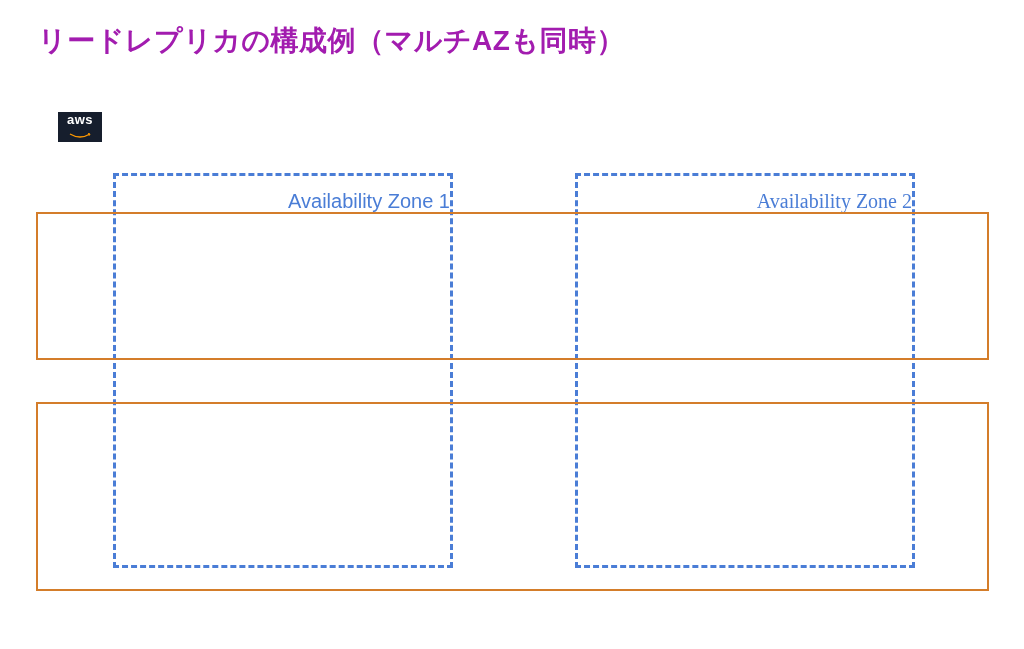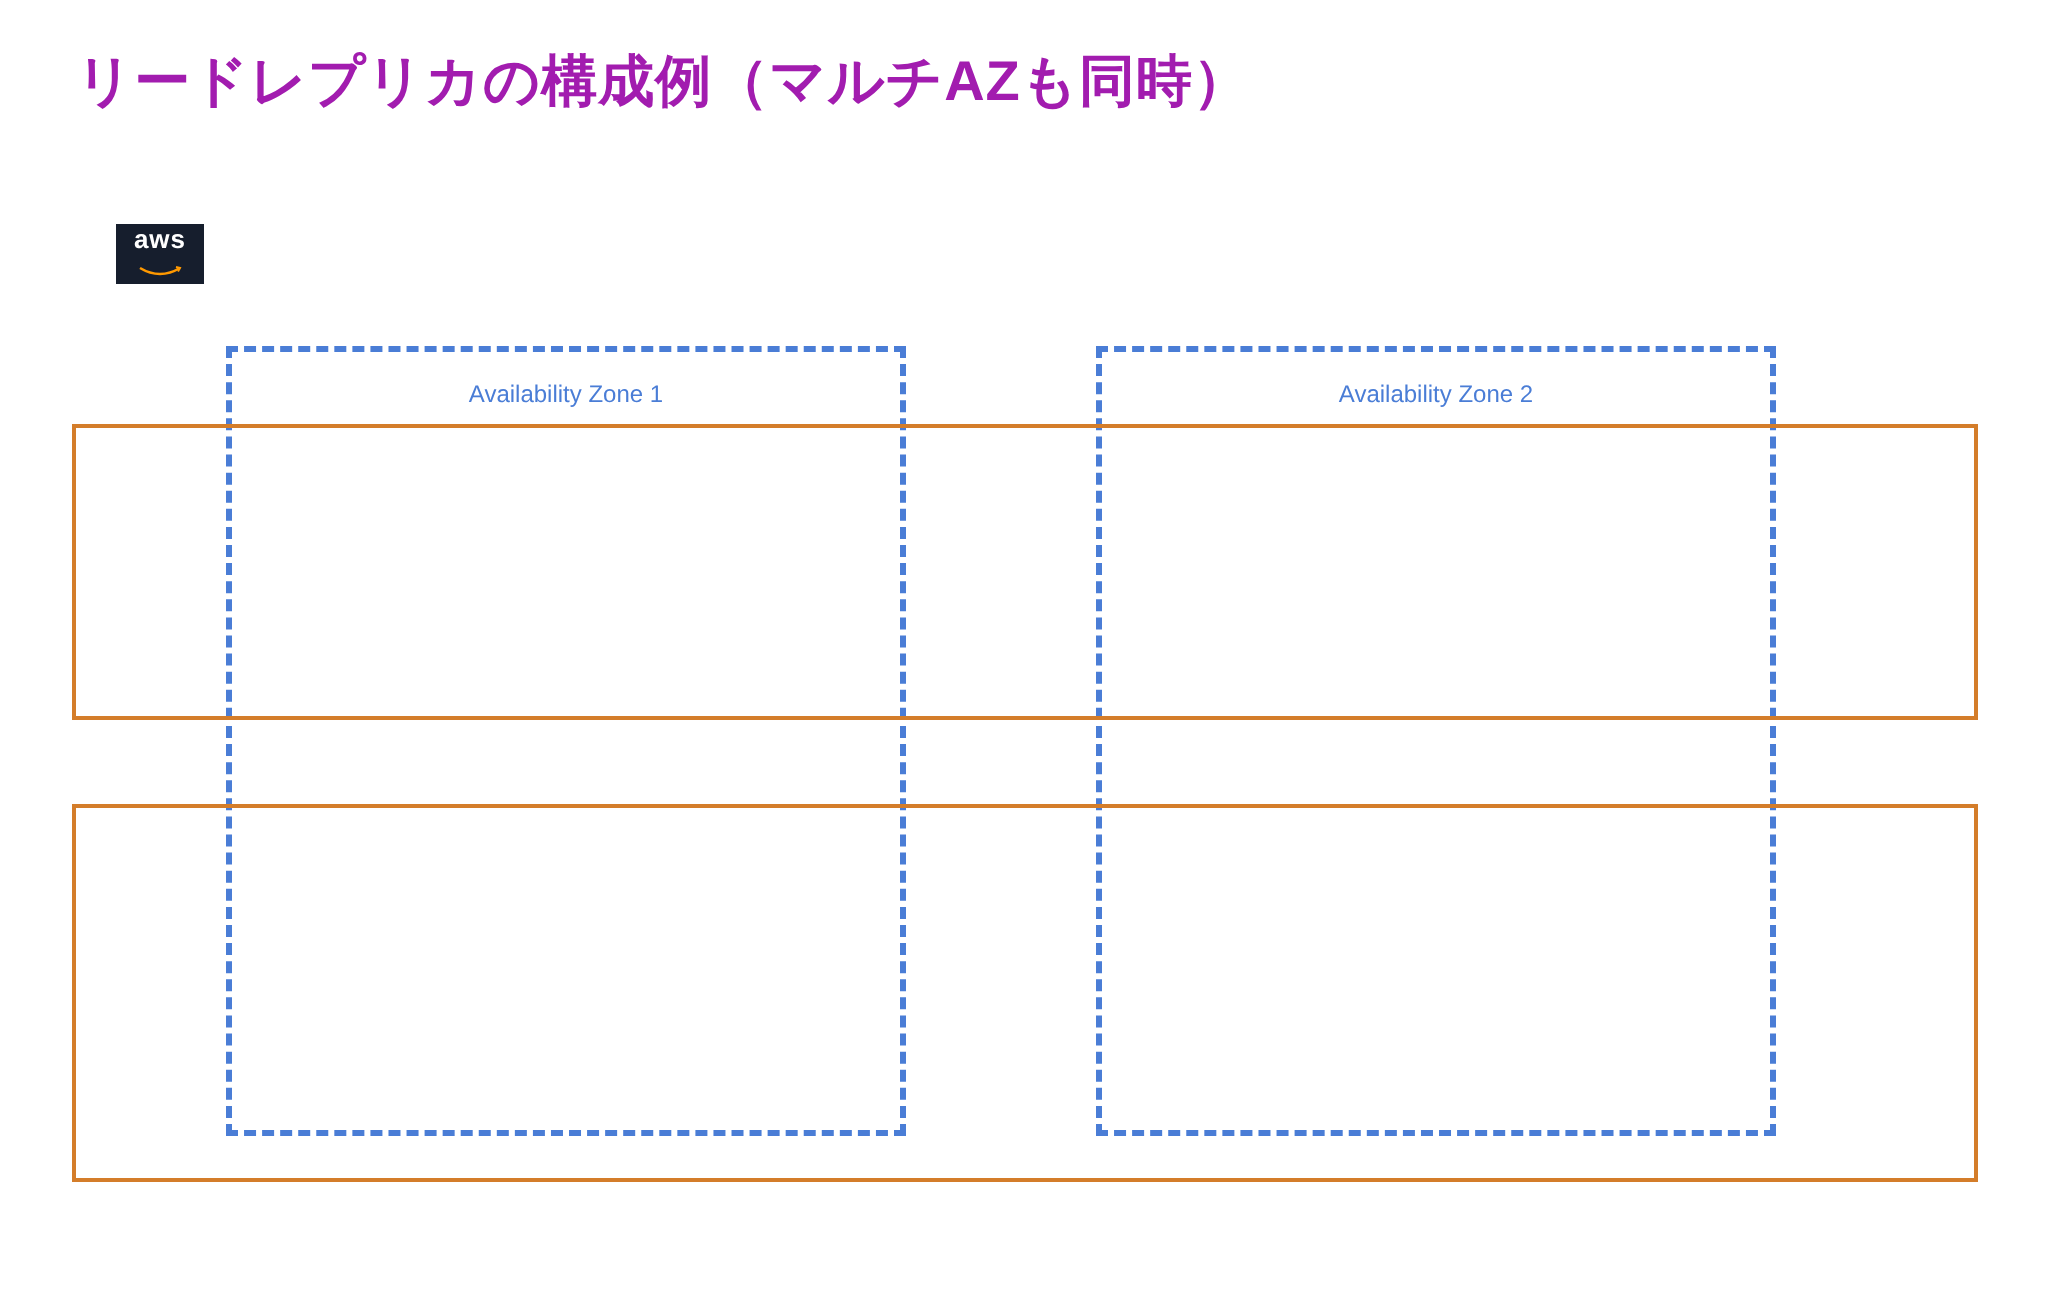--- a/index.html
+++ b/index.html
@@ -41,29 +41,29 @@
       left: 50%;
       transform: translateX(-50%);
       width: 22px;
       height: 6px;
     }
     .az-box {
       position: absolute;
       border: 3px dashed #4a7dd6;
     }
     .az1 { top: 173px; left: 113px; width: 340px; height: 395px; }
-    .az2 { top: 173px; left: 548px; width: 340px; height: 395px; }
+    .az2 { top: 173px; left: 575px; width: 340px; height: 395px; font-family: Liberation Serif, serif; }
     .az-label {
       position: absolute;
       top: 14px;
       left: 0;
       right: 0;
-      text-align: center;
+      text-align: right;
       color: #4a7dd6;
-      font-size: 12px;
+      font-size: 20px;
     }
     .subnet-box {
       position: absolute;
       border: 2px solid #d47d2a;
     }
     .subnet-top { top: 212px; left: 36px; width: 953px; height: 148px; }
     .subnet-bottom { top: 402px; left: 36px; width: 953px; height: 189px; }
     .db-icon {
       position: absolute;
       width: 76px;

